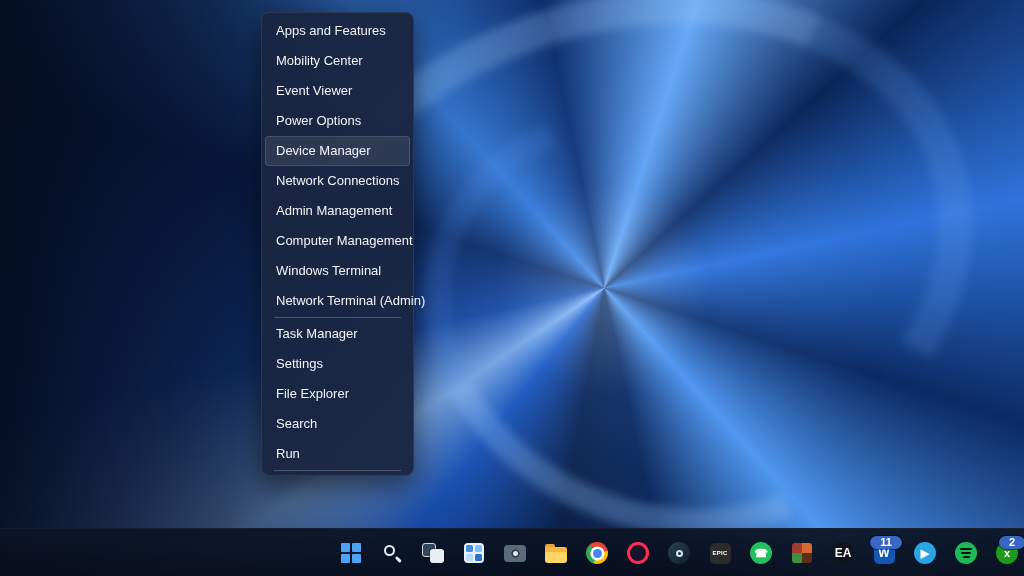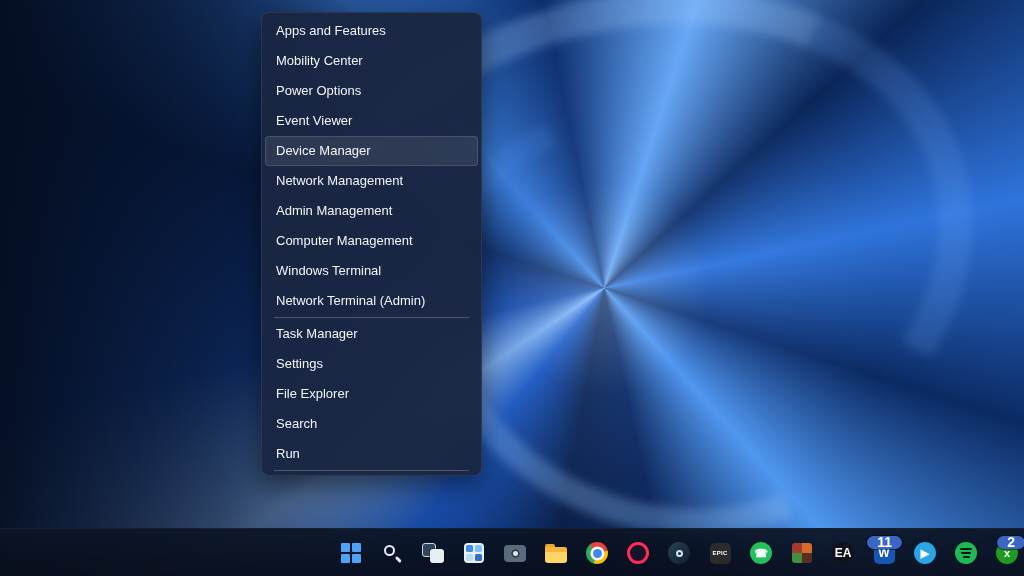--- a/index.html
+++ b/index.html
@@ -21,21 +21,21 @@
   .ribbon { position:absolute; border-radius:50%; pointer-events:none; }
   .ribbon-1 { width:720px; height:540px; left:260px; top:0px;
     border:34px solid transparent; border-top:34px solid rgba(160,205,255,0.28);
     border-right:34px solid rgba(120,175,250,0.18); transform:rotate(-18deg); filter:blur(5px); }
   .ribbon-2 { width:500px; height:420px; left:420px; top:110px;
     border:26px solid transparent; border-bottom:26px solid rgba(150,200,255,0.30);
     border-left:26px solid rgba(90,150,240,0.16); transform:rotate(20deg); filter:blur(5px); }
 
   
   .winx-menu {
-    position:absolute; left:261px; top:12px; width:221px;
+    position:absolute; left:261px; top:12px; width:153px;
     background:rgba(26,38,66,0.97);
     border:1px solid rgba(255,255,255,0.08);
     border-radius:8px;
     box-shadow:0 10px 28px rgba(0,0,0,0.55);
     padding:3px 0;
   }
   .menu-item {
     position:relative; height:30px; line-height:30px;
     margin:0 3px; padding:0 11px;
     font-size:13px; color:#f2f4f8;
@@ -67,21 +67,21 @@
   }
   .tb-btn {
     position:relative; width:40px; height:40px;
     display:flex; align-items:center; justify-content:center;
     background:transparent; border:none; border-radius:6px; cursor:pointer;
   }
   .tb-badge {
     position:absolute; top:3px; right:2px;
     min-width:13px; height:13px; padding:0 10px;
     border-radius:7px; background:#3a66c4; color:#fff;
-    font-size:14px; line-height:13px; text-align:center; font-weight:bold;
+    font-size:11px; line-height:13px; text-align:center; font-weight:bold;
     box-shadow:0 0 0 1px rgba(0,0,0,0.45);
   }
 
   
   .k-winlogo { width:20px; height:20px; display:grid;
     grid-template-columns:1fr 1fr; grid-template-rows:1fr 1fr; gap:2px; }
   .k-winlogo i { background:#4da3f7; border-radius:1px; }
 
   .k-mag { position:relative; width:20px; height:20px; }
   .k-mag-c { position:absolute; left:2px; top:2px; width:11px; height:11px;
@@ -151,24 +151,24 @@
 <body>
 
 <div class="desktop">
   <div class="ribbon ribbon-1"></div>
   <div class="ribbon ribbon-2"></div>
 </div>
 
 <div class="winx-menu">
     <div class="menu-item"><span>Apps and Features</span></div>
     <div class="menu-item"><span>Mobility Center</span></div>
+    <div class="menu-item"><span>Event Viewer</span></div>
     <div class="menu-item"><span>Power Options</span></div>
-    <div class="menu-item"><span>Event Viewer</span></div>
     <div class="menu-item highlighted"><span>Device Manager</span></div>
-    <div class="menu-item"><span>Network Management</span></div>
+    <div class="menu-item"><span>Network Connections</span></div>
     <div class="menu-item"><span>Admin Management</span></div>
     <div class="menu-item"><span>Computer Management</span></div>
     <div class="menu-item"><span>Windows Terminal</span></div>
     <div class="menu-item"><span>Network Terminal (Admin)</span></div>
     <div class="menu-sep"></div>
     <div class="menu-item"><span>Task Manager</span></div>
     <div class="menu-item"><span>Settings</span></div>
     <div class="menu-item"><span>File Explorer</span></div>
     <div class="menu-item"><span>Search</span></div>
     <div class="menu-item"><span>Run</span></div>

